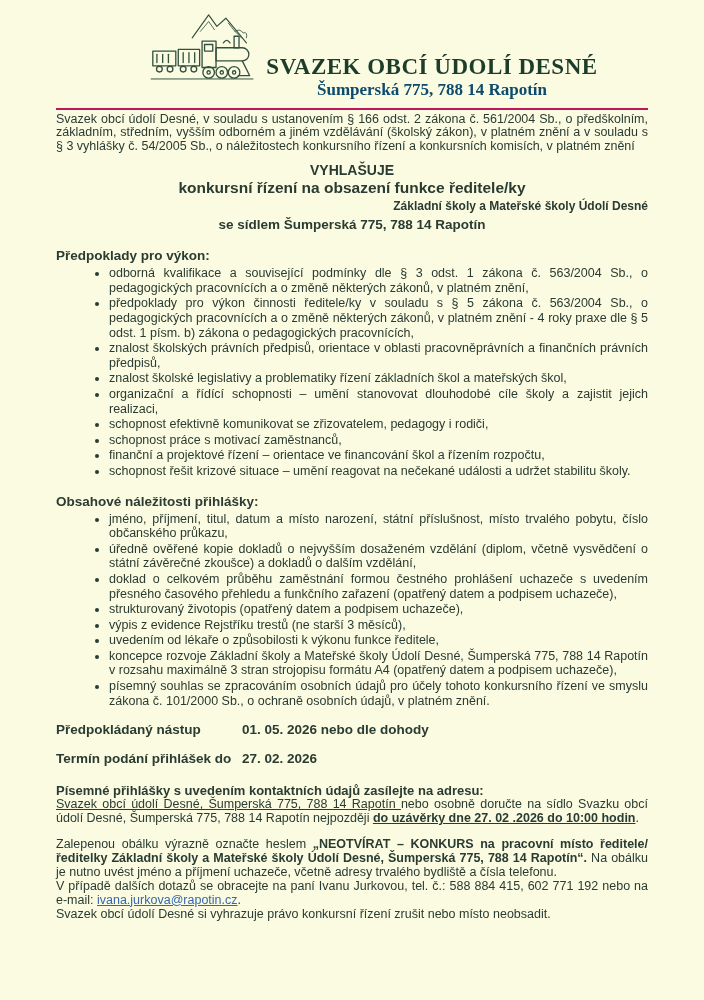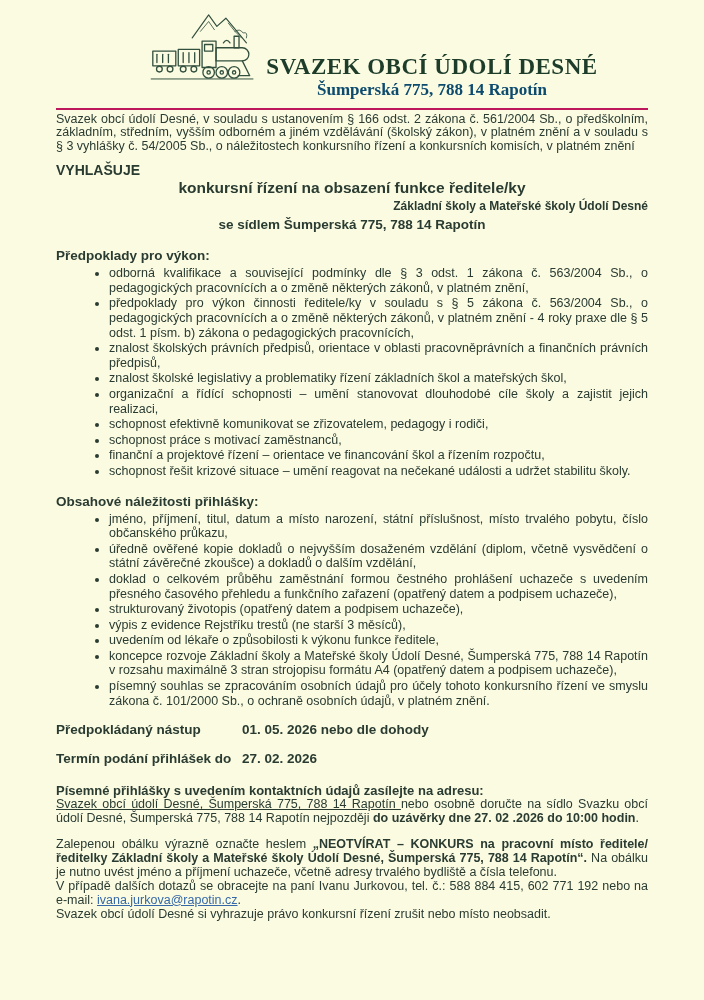--- a/index.html
+++ b/index.html
@@ -25,39 +25,39 @@
     font-weight:bold;font-size:23px;color:#1d3c2a;letter-spacing:.5px;line-height:26px;
   }
   .org-address{
     font-family:"Liberation Serif","DejaVu Serif",serif;
     font-weight:bold;font-size:17px;color:#0c4a6e;line-height:20px;
   }
   
   .intro{
     margin:3px 0 0 0;font-size:12.5px;line-height:13.4px;text-align:justify;
   }
-  .announce{margin-top:9px;font-size:14px;font-weight:bold;}
+  .announce{margin-top:9px;text-align:center;font-size:14px;font-weight:bold;}
   .doc-title{text-align:center;}
   .doc-title .t1{font-size:15.5px;font-weight:bold;line-height:19px;}
   .doc-title .t2{font-size:12px;font-weight:bold;line-height:19px;text-align:right;}
   .doc-title .t3{font-size:13.5px;font-weight:bold;line-height:17px;}
   .sec-heading{margin-top:15px;font-size:13.5px;font-weight:bold;}
   ul.bullets{margin:3px 0 0 0;padding:0 0 0 53px;}
   ul.bullets li{
     font-size:12.5px;line-height:14.6px;text-align:justify;
     margin:0 0 1px 0;padding-left:0;
   }
   .date-row{display:flex;margin-top:14px;font-size:13.5px;font-weight:bold;}
   .date-row .lbl{width:186px;flex:0 0 186px;}
   .para-heading{margin-top:17px;font-size:13px;font-weight:bold;}
   .para{font-size:12.5px;line-height:13.9px;text-align:justify;margin:0;}
   .para.gap{margin-top:12px;}
   .u{text-decoration:underline;}
   .b{font-weight:bold;}
-  .bu{font-weight:bold;}
+  .bu{font-weight:bold;text-decoration:underline;}
   a.email{color:#3568a8;text-decoration:underline;cursor:pointer;}
   .logo svg{width:100%;height:100%;}
 </style>
 </head>
 <body>
 
 <div class="page">
 
   <div class="header">
     <div class="logo">

